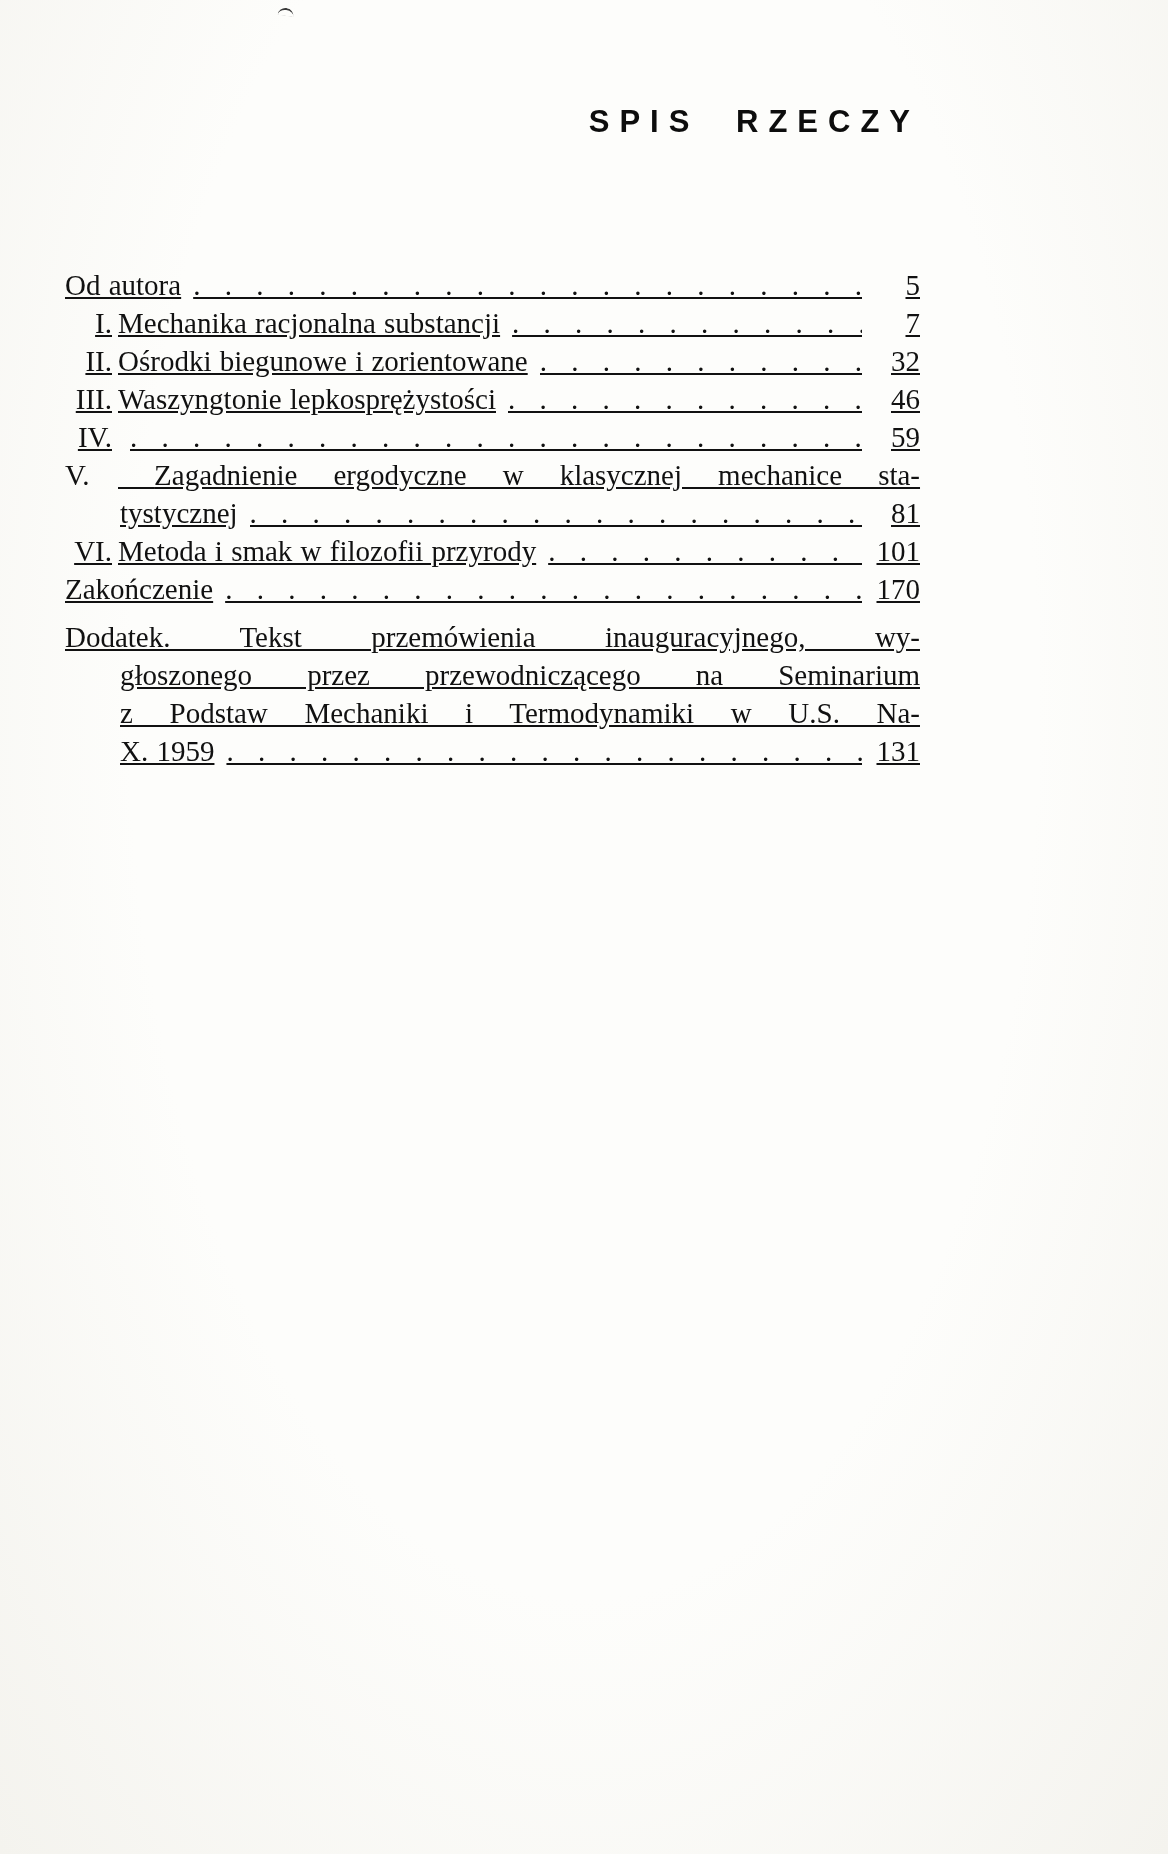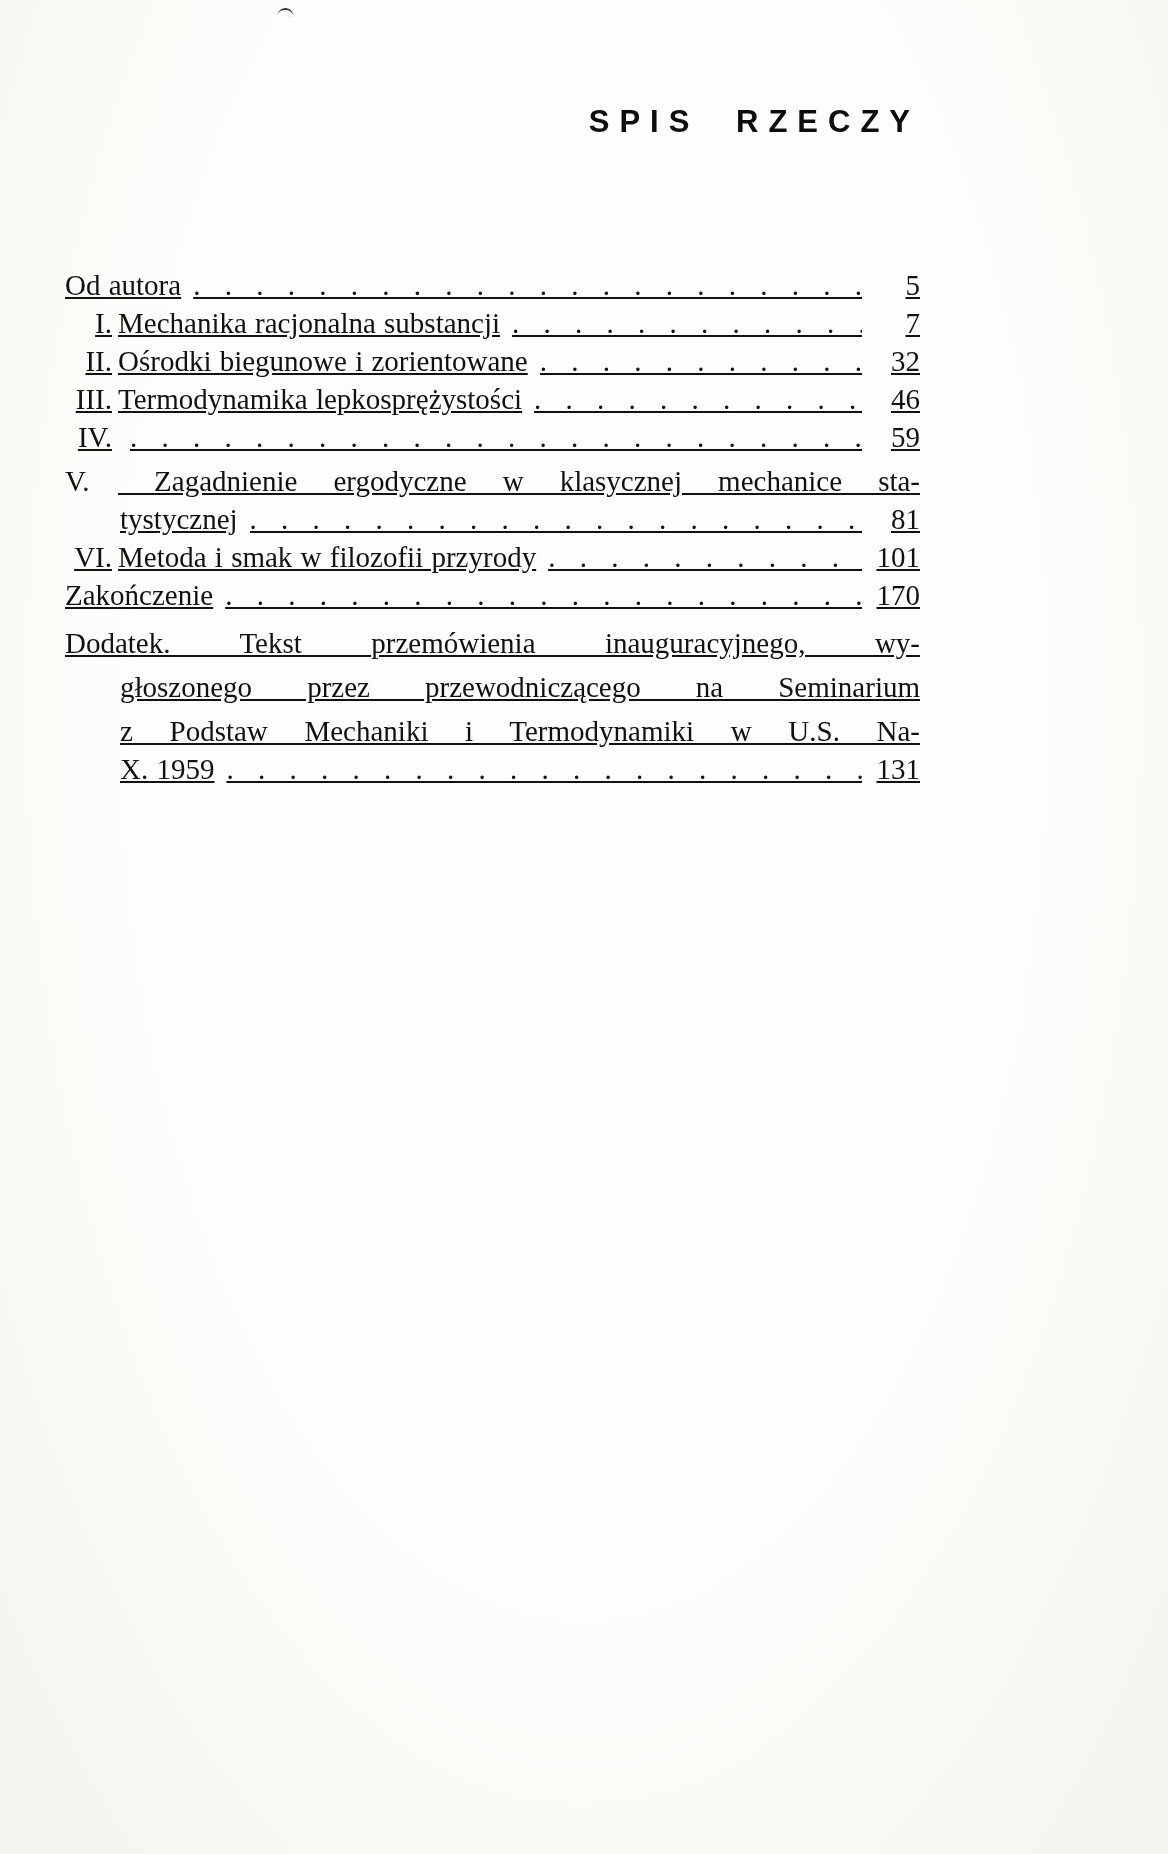--- a/index.html
+++ b/index.html
@@ -69,21 +69,20 @@
     margin: 0 8px 0 12px;
   }
   .pg {
     flex: 0 0 auto;
     min-width: 50px;
     text-align: right;
   }
   .jline {
     text-align: justify;
     text-align-last: justify;
-    margin-top: 6px;
   }
   .cont { padding-left: 55px; }
   .entry-dodatek { margin-top: 10px; }
 </style>
 </head>
 <body>
 
 <div class="sheet">
   <div class="speck"></div>
 
@@ -108,21 +107,21 @@
 
       <div class="row">
         <span class="num">II.</span>
         <span class="label">Ośrodki biegunowe i zorientowane</span>
         <span class="leader">. . . . . . . . . . . . . . . . . . . . . . . . . . . . . .</span>
         <span class="pg">32</span>
       </div>
 
       <div class="row">
         <span class="num">III.</span>
-        <span class="label">Termodynamika lepkosprężystości</span>
+        <span class="label">Waszyngtonie lepkosprężystości</span>
         <span class="leader">. . . . . . . . . . . . . . . . . . . . . . . . . . . . . .</span>
         <span class="pg">46</span>
       </div>
 
       <div class="row">
         <span class="num">IV.</span>
         <span class="leader">. . . . . . . . . . . . . . . . . . . . . . . . . . . . . .</span>
         <span class="pg">59</span>
       </div>
 

